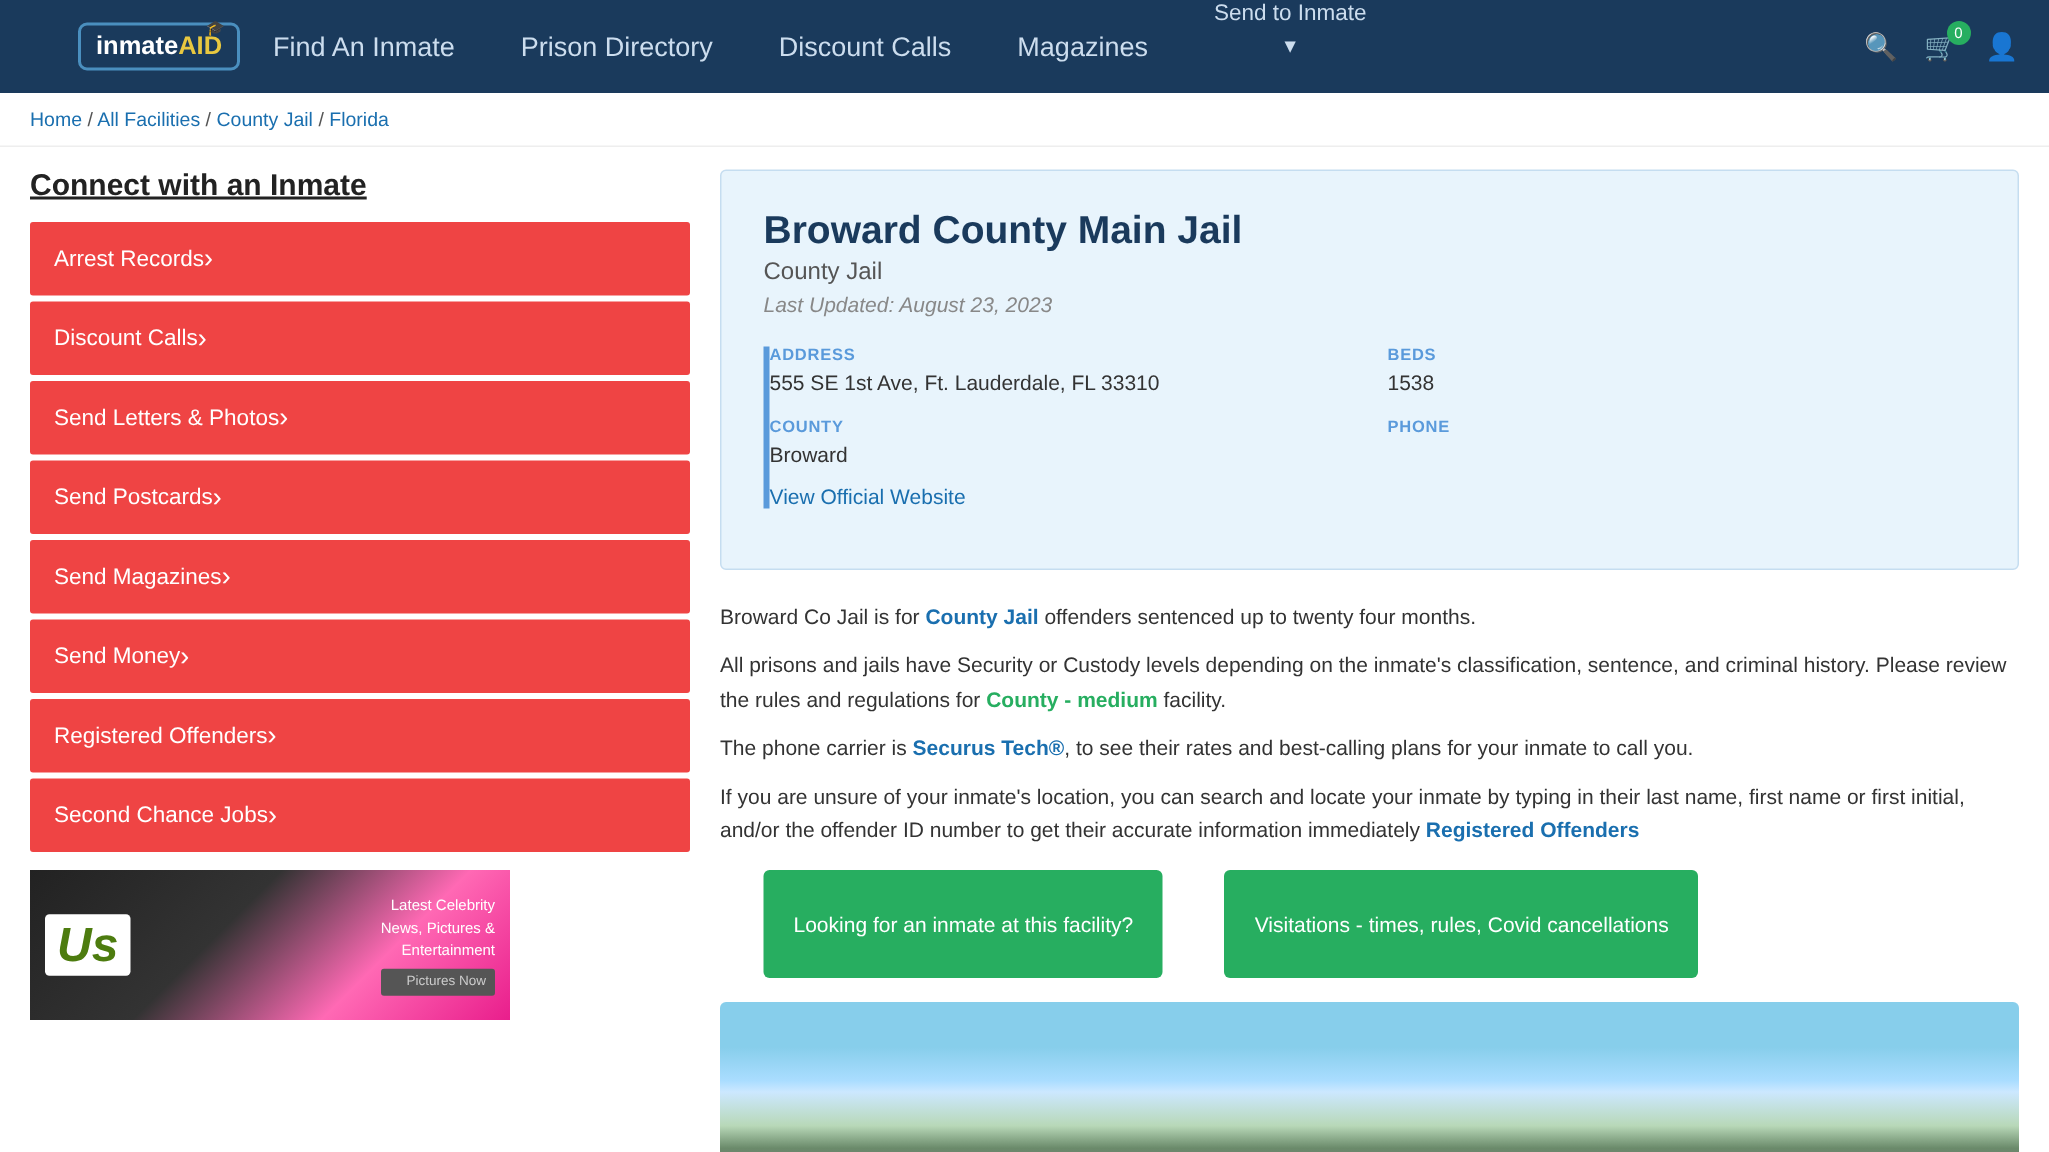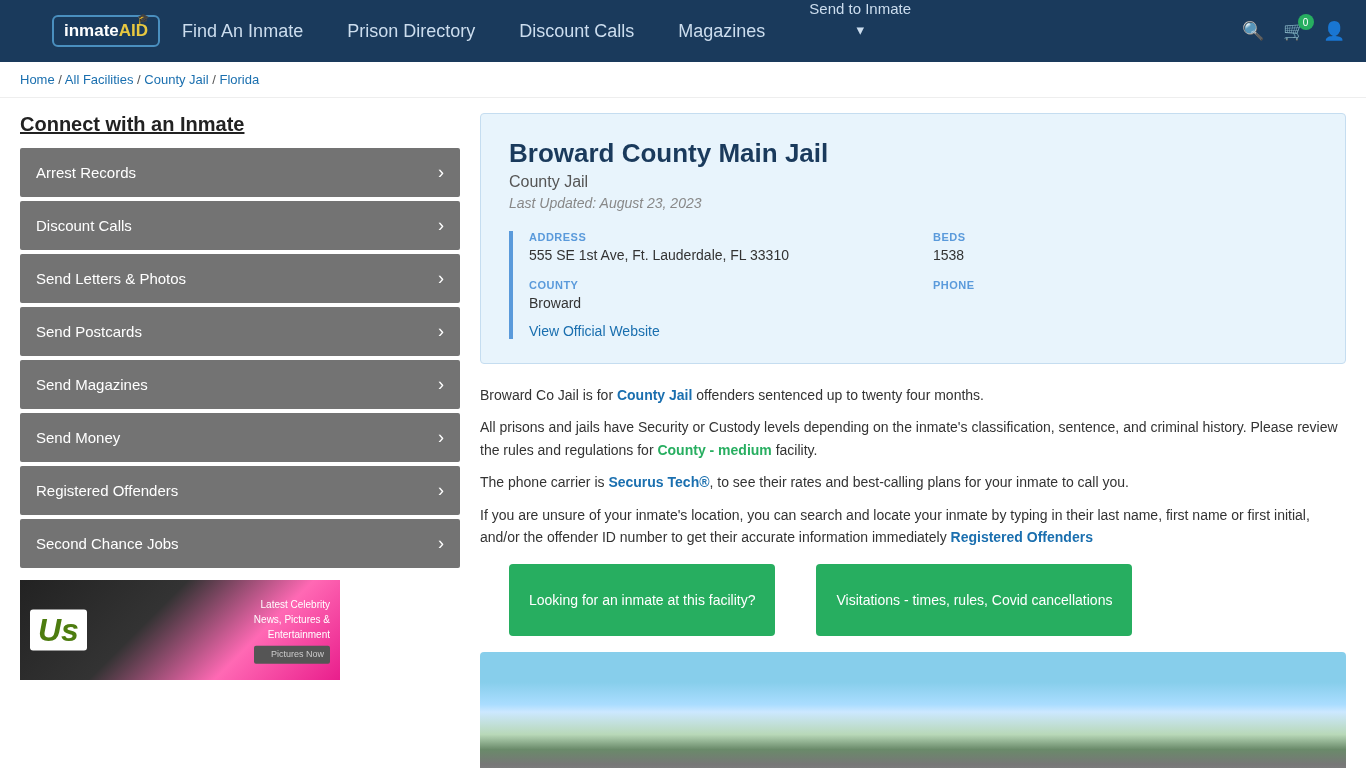--- a/index.html
+++ b/index.html
@@ -21,34 +21,34 @@
     .breadcrumb a { color: #1a6faf; text-decoration: none; }
     .breadcrumb span { color: #555; }
 
     
     .main-container { display: flex; padding: 15px 20px; gap: 20px; max-width: 1366px; }
 
     
     .sidebar { width: 440px; flex-shrink: 0; }
     .sidebar-title { font-size: 20px; font-weight: bold; text-decoration: underline; color: #222; margin-bottom: 12px; }
     .sidebar-menu { display: flex; flex-direction: column; gap: 4px; }
-    .sidebar-item { background: #737373; color: #fff; display: flex; align-items: center; justify-content: space-between; padding: 14px 16px; cursor: pointer; font-size: 15px; border-radius: 2px; }
+    .sidebar-item { background: #ef4444; color: #fff; display: flex; align-items: center; padding: 14px 16px; cursor: pointer; font-size: 15px; border-radius: 2px; }
     .sidebar-arrow { font-size: 18px; color: #fff; }
 
     .sidebar-ad { margin-top: 12px; background: #222; width: 320px; height: 100px; display: flex; align-items: center; justify-content: center; overflow: hidden; position: relative; }
     .sidebar-ad-img { width: 320px; height: 100px; background: linear-gradient(135deg, #e91e8c 0%, #ff69b4 40%, #222 60%, #333 100%); display: flex; align-items: center; justify-content: center; }
 
     
     .content { flex: 1; }
     .facility-card { background: #e8f4fc; border: 1px solid #c5ddf0; border-radius: 4px; padding: 24px 28px; margin-bottom: 20px; }
     .facility-name { font-size: 26px; font-weight: bold; color: #1a3a5c; margin-bottom: 4px; }
     .facility-type { font-size: 16px; color: #555; margin-bottom: 4px; }
     .facility-updated { font-size: 14px; color: #888; font-style: italic; margin-bottom: 20px; }
 
-    .facility-details { border-left: 4px solid #5a9adb; padding-left: 16px; }
+    .facility-details { border-left: 4px solid #5a9adb; margin-bottom: 16px; }
     .details-grid { display: grid; grid-template-columns: 1fr 1fr; gap: 16px 20px; }
     .detail-group { }
     .detail-label { font-size: 11px; font-weight: bold; color: #5a9adb; letter-spacing: 0.5px; text-transform: uppercase; margin-bottom: 4px; }
     .detail-value { font-size: 14px; color: #333; }
     .view-website { color: #1a6faf; text-decoration: none; font-size: 14px; margin-top: 12px; display: inline-block; }
 
     .facility-desc { font-size: 14px; color: #333; line-height: 1.6; margin-bottom: 16px; }
     .facility-desc p { margin-bottom: 10px; }
     .facility-desc a { color: #1a6faf; font-weight: bold; text-decoration: none; }
     .facility-desc a.green-link { color: #27ae60; }

